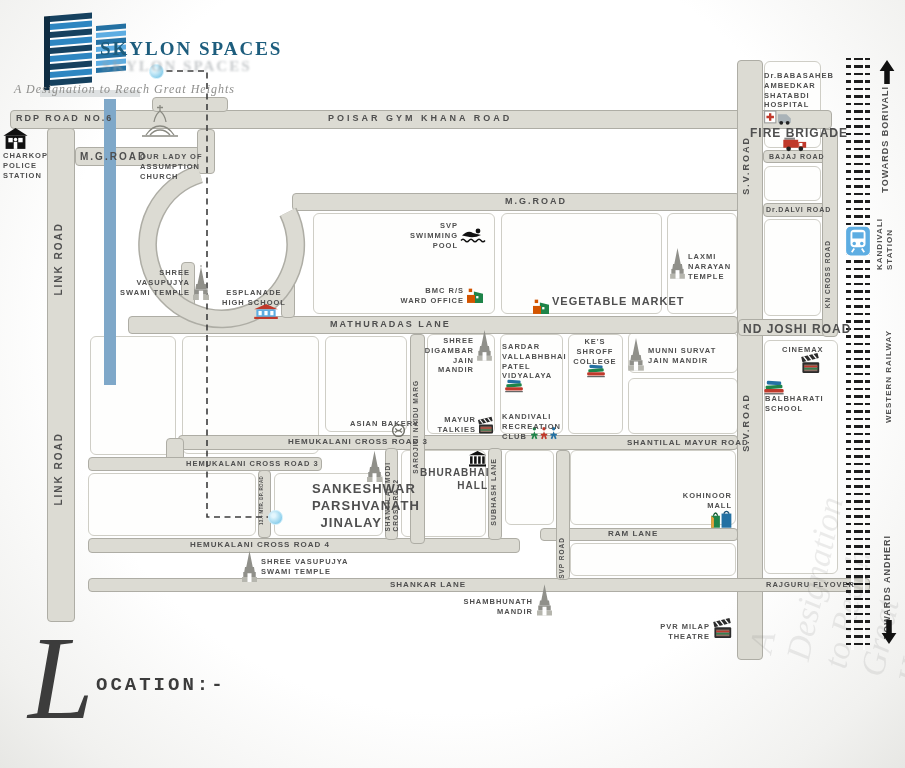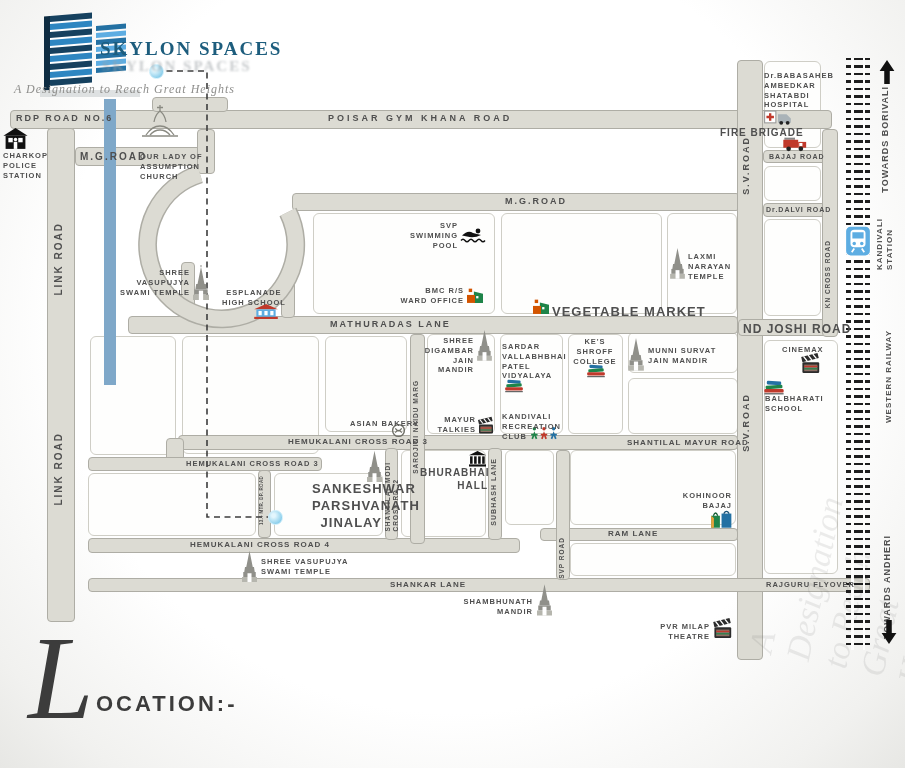--- a/index.html
+++ b/index.html
@@ -27,21 +27,21 @@
   
   #logo-title{position:absolute;left:100px;top:38px;font-family:"Liberation Serif",serif;font-weight:700;
               font-size:19px;letter-spacing:2px;color:#1d5d7d;z-index:41;text-align:center;}
   #logo-title-ghost{position:absolute;left:102px;top:58px;font-family:"Liberation Serif",serif;font-weight:700;
               font-size:15px;letter-spacing:2px;color:#9aa0a4;opacity:.55;filter:blur(1px);z-index:40;}
   #tagline{position:absolute;left:14px;top:82px;font-family:"Liberation Serif",serif;font-style:italic;
            font-size:12px;letter-spacing:1px;color:#8e8e8c;z-index:41;}
   
   #loc-initial{position:absolute;left:28px;top:620px;font-family:"Liberation Serif",serif;font-style:italic;
                font-size:118px;line-height:1;color:#3c3c3c;z-index:41;}
-  #loc-rest{position:absolute;left:96px;top:691px;font-size:22px;font-weight:700;letter-spacing:3px;color:#3c3c3c;z-index:41;}
+  #loc-rest{position:absolute;left:96px;top:674px;font-size:19px;font-weight:700;letter-spacing:3px;color:#3c3c3c;z-index:41;font-family:Liberation Mono, monospace;}
   #site-address{position:absolute;left:0;top:739px;width:905px;text-align:center;font-weight:700;font-size:13.5px;
                 letter-spacing:1.2px;color:#4a4a4a;font-variant:small-caps;z-index:41;}
   #watermark{position:absolute;left:742px;top:648px;width:160px;font-family:"Liberation Serif",serif;font-style:italic;
              font-size:34px;color:#6a6a6a;opacity:.12;transform:rotate(-78deg);transform-origin:left top;z-index:5;}
 </style>
 </head>
 <body>
 
 <div id="stage">
 
@@ -431,29 +431,29 @@
   <div class="lbl tar" style="left:118px;top:268px;width:72px;font-size:7.5px">SHREE
 VASUPUJYA
 SWAMI TEMPLE</div>
   <div class="lbl tac" style="left:216px;top:288px;width:76px;font-size:7.5px">ESPLANADE
 HIGH SCHOOL</div>
   <div class="lbl tar" style="left:398px;top:221px;width:60px;font-size:7.5px">SVP
 SWIMMING
 POOL</div>
   <div class="lbl tar" style="left:396px;top:286px;width:68px;font-size:7.5px">BMC R/S
 WARD OFFICE</div>
-  <div class="lbl" style="left:552px;top:304px;font-size:13px">VEGETABLE MARKET</div>
+  <div class="lbl" style="left:552px;top:294px;font-size:11px">VEGETABLE MARKET</div>
   <div class="lbl" style="left:688px;top:252px;font-size:7.5px">LAXMI
 NARAYAN
 TEMPLE</div>
   <div class="lbl" style="left:764px;top:71px;font-size:7.5px">Dr.BABASAHEB
 AMBEDKAR
 SHATABDI
 HOSPITAL</div>
-  <div class="lbl" style="left:720px;top:126px;font-size:10px">FIRE BRIGADE</div>
+  <div class="lbl" style="left:750px;top:126px;font-size:12px">FIRE BRIGADE</div>
   <div class="lbl tar" style="left:424px;top:336px;width:50px;font-size:7.5px">SHREE
 DIGAMBAR
 JAIN
 MANDIR</div>
   <div class="lbl" style="left:502px;top:342px;font-size:7.5px">SARDAR
 VALLABHBHAI
 PATEL
 VIDYALAYA</div>
   <div class="lbl tac" style="left:566px;top:337px;width:58px;font-size:7.5px">KE'S
 SHROFF
@@ -468,21 +468,21 @@
 TALKIES</div>
   <div class="lbl" style="left:502px;top:412px;font-size:7.5px">KANDIVALI
 RECREATION
 CLUB</div>
   <div class="lbl tar" style="left:312px;top:481px;width:70px;font-size:13px">SANKESHWAR
 PARSHVANATH
 JINALAY</div>
   <div class="lbl tar" style="left:420px;top:466px;width:68px;font-size:10px">BHURABHAI
 HALL</div>
   <div class="lbl tar" style="left:672px;top:491px;width:60px;font-size:7.5px">KOHINOOR
-BAJAJ</div>
+MALL</div>
   <div class="lbl" style="left:261px;top:557px;font-size:7.5px">SHREE VASUPUJYA
 SWAMI TEMPLE</div>
   <div class="lbl tar" style="left:448px;top:597px;width:85px;font-size:7.5px">SHAMBHUNATH
 MANDIR</div>
   <div class="lbl tar" style="left:648px;top:622px;width:62px;font-size:7.5px">PVR MILAP
 THEATRE</div>
 
   <div id="loc-initial">L</div>
   <div id="loc-rest">OCATION:-</div>
   <div id="watermark">A Designation to Reach Great Heights</div>

